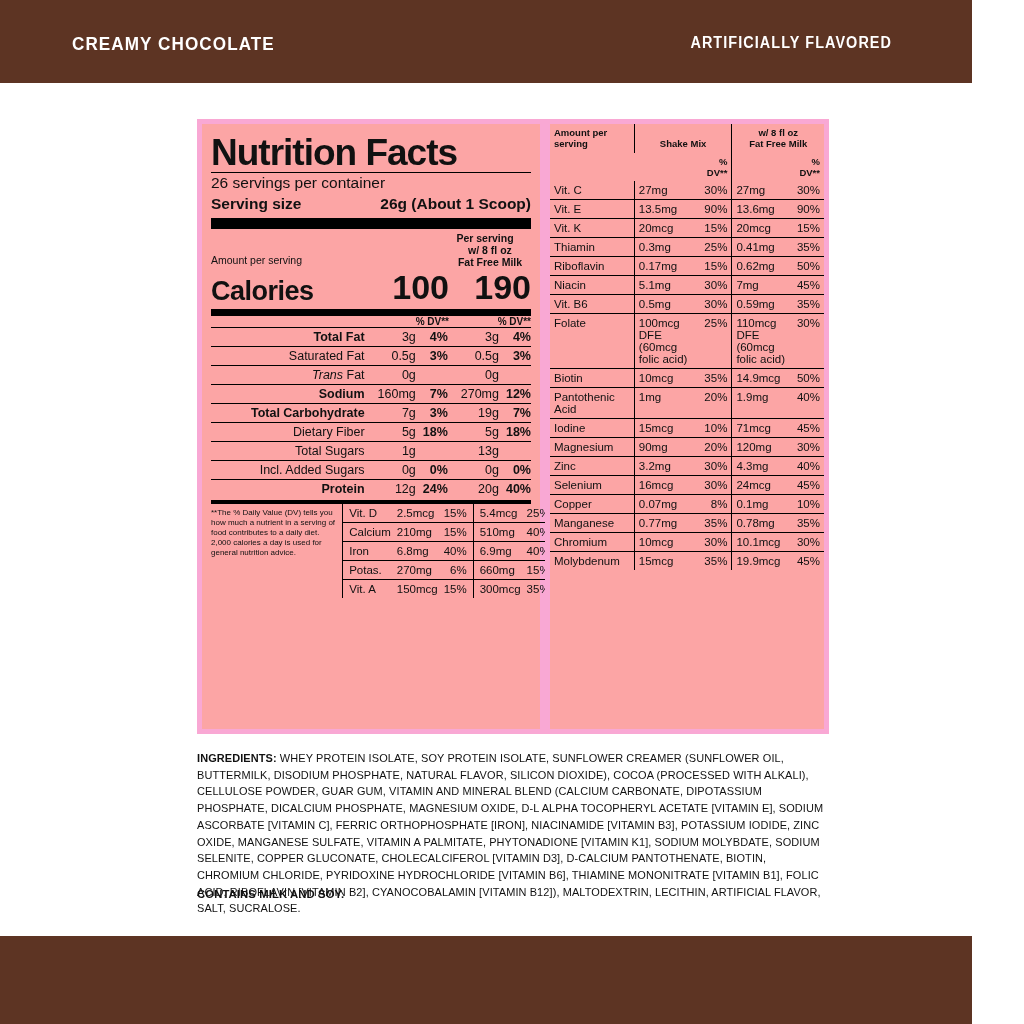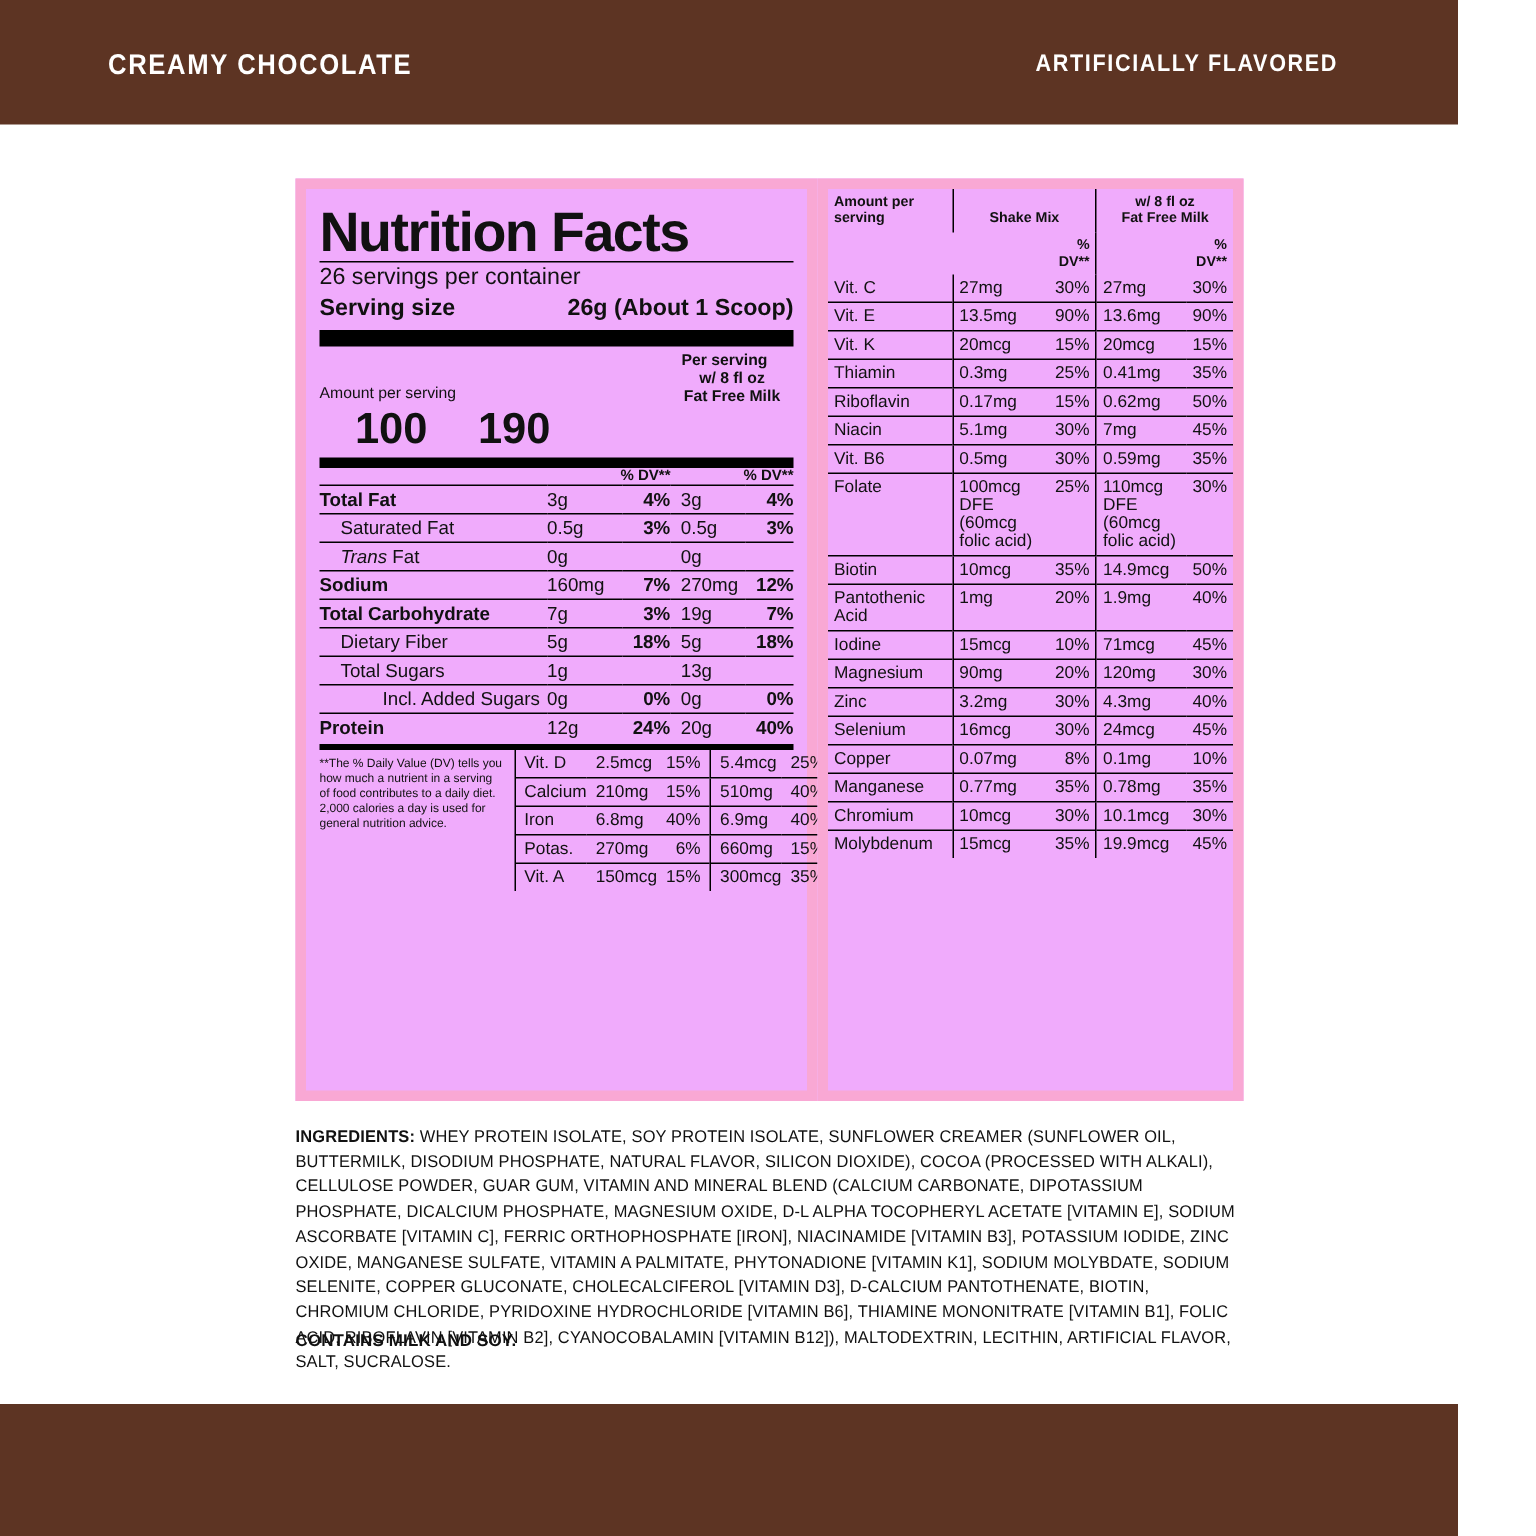--- a/index.html
+++ b/index.html
@@ -32,22 +32,22 @@
     transform-origin:left center;
   }
   #flavor-title { left:72px; top:33px; font-size:19px; }
   #artificially-flavored { right:80px; top:34px; font-size:16px; transform-origin:right center; }
 
   
   #nutrition-wrap {
     position:absolute; left:197px; top:119px; width:632px;
   }
   .panel {
-    border:7px solid #f9a8d4;
-    background:#f0abfc;
+    border:5px solid #f9a8d4;
+    background:#fca5a5;
   }
   #main-panel {
     position:absolute; left:0; top:0; width:348px; height:615px;
     padding:6px 9px 0 9px;
   }
   #vitamin-panel {
     position:absolute; left:348px; top:0; width:284px; height:615px;
   }
 
   .nf-title {
@@ -70,28 +70,28 @@
   }
 
   .amt-per-serving-row {
     display:flex; align-items:flex-end; justify-content:space-between;
     font-size:10.5px; padding-top:3px;
   }
   .col-head-right { text-align:center; font-weight:bold; font-size:10.5px; line-height:1.15; }
 
   .cal-row { display:flex; align-items:flex-end; }
   .cal-label { font-size:27px; font-weight:bold; flex:1; letter-spacing:-0.5px; }
-  .cal-val { font-size:29px; font-weight:bold; text-align:right; }
+  .cal-val { font-size:34px; font-weight:bold; text-align:right; }
 
   .dv-row { display:flex; font-size:10px; font-weight:bold; }
   .dv-row .dv-cell { text-align:right; }
 
   table.nf { width:100%; border-collapse:collapse; font-size:12.5px; }
   table.nf td { padding:2px 0 2px 0; vertical-align:top; }
-  table.nf tr.line td { border-top:1px solid #000; }
+  table.nf tr.line td { border-top:1px solid #000;text-align:right; }
   .bold { font-weight:bold; }
   .indent1 { padding-left:14px !important; }
   .indent2 { padding-left:42px !important; }
   .ital { font-style:italic; }
 
   
   .c-name { width:48%; }
   .c-a { width:16%; }
   .c-b { width:10%; text-align:right; }
   .c-c { width:16%; padding-left:7px !important; }
@@ -162,20 +162,21 @@
       <span style="display:flex;flex-direction:column;">
         <span class="col-head-right" style="width:72px;">Per serving</span>
         <span class="col-head-right" style="width:82px;">
           <span>w/ 8 fl oz</span><br>
           <span>Fat Free Milk</span>
         </span>
       </span>
     </div>
 
     <div class="cal-row">
+      <span class="cal-label">Calories</span>
       <span class="cal-val" style="width:72px;">100</span>
       <span class="cal-val" style="width:82px;">190</span>
     </div>
     <div class="rule-7" style="margin-top:2px;"></div>
 
     <div class="dv-row">
       <span style="flex:1;"></span>
       <span class="dv-cell" style="width:72px;">% DV**</span>
       <span class="dv-cell" style="width:82px;">% DV**</span>
     </div>

